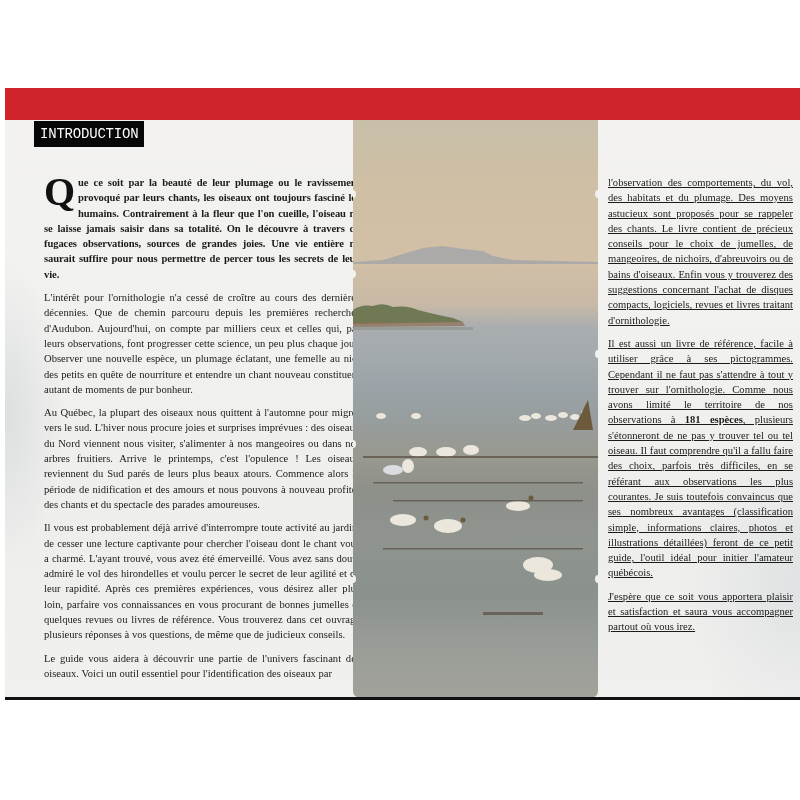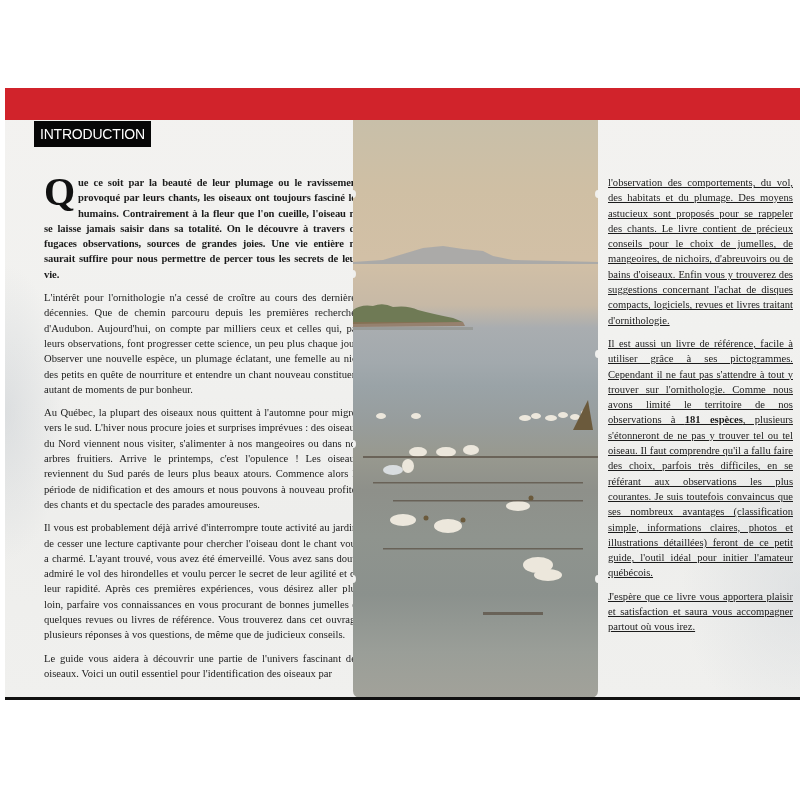--- a/index.html
+++ b/index.html
@@ -44,21 +44,21 @@
       width: 795px; height: 4px;
       background: #111111;
     }
     .section-label {
       position: absolute;
       left: 29px; top: 33px;
       height: 26px;
       padding: 0 6px;
       background: #070707;
       color: #ffffff;
-      font-family: Liberation Sans, sans-serif;
+      font-family: Liberation Mono, monospace;
       font-size: 14px;
       line-height: 26px;
       letter-spacing: -0.2px;
     }
     .col {
       position: absolute;
       color: #1b1b1b;
       font-size: 10.6px;
       line-height: 15.3px;
       text-align: justify;
@@ -191,17 +191,17 @@
     <div class="notch" style="left:-3px; top:320px;"></div>
     <div class="notch" style="left:-3px; top:455px;"></div>
     <div class="notch" style="right:-3px; top:70px;"></div>
     <div class="notch" style="right:-3px; top:230px;"></div>
     <div class="notch" style="right:-3px; top:455px;"></div>
   </div>
 
   <div class="col col-right">
     <p>l'observation des comportements, du vol, des habitats et du plumage. Des moyens astucieux sont proposés pour se rappeler des chants. Le livre contient de précieux conseils pour le choix de jumelles, de mangeoires, de nichoirs, d'abreuvoirs ou de bains d'oiseaux. Enfin vous y trouverez des suggestions concernant l'achat de disques compacts, logiciels, revues et livres traitant d'ornithologie.</p>
     <p><span>Il est aussi un livre de référence, facile à utiliser grâce à ses pictogrammes. Cependant il ne faut pas s'attendre à tout y trouver sur l'ornithologie. Comme nous avons limité le territoire de nos observations à </span><b>181 espèces</b><span>, plusieurs s'étonneront de ne pas y trouver tel ou tel oiseau. Il faut comprendre qu'il a fallu faire des choix, parfois très difficiles, en se référant aux observations les plus courantes. Je suis toutefois convaincus que ses nombreux avantages (classification simple, informations claires, photos et illustrations détaillées) feront de ce petit guide, l'outil idéal pour initier l'amateur québécois.</span></p>
-    <p>J'espère que ce livre vous apportera plaisir et satisfaction et saura vous accompagner partout où vous irez.</p>
+    <p>J'espère que ce soit vous apportera plaisir et satisfaction et saura vous accompagner partout où vous irez.</p>
   </div>
 
   <div class="bottom-rule"></div>
 </div>
 
 </body></html>

